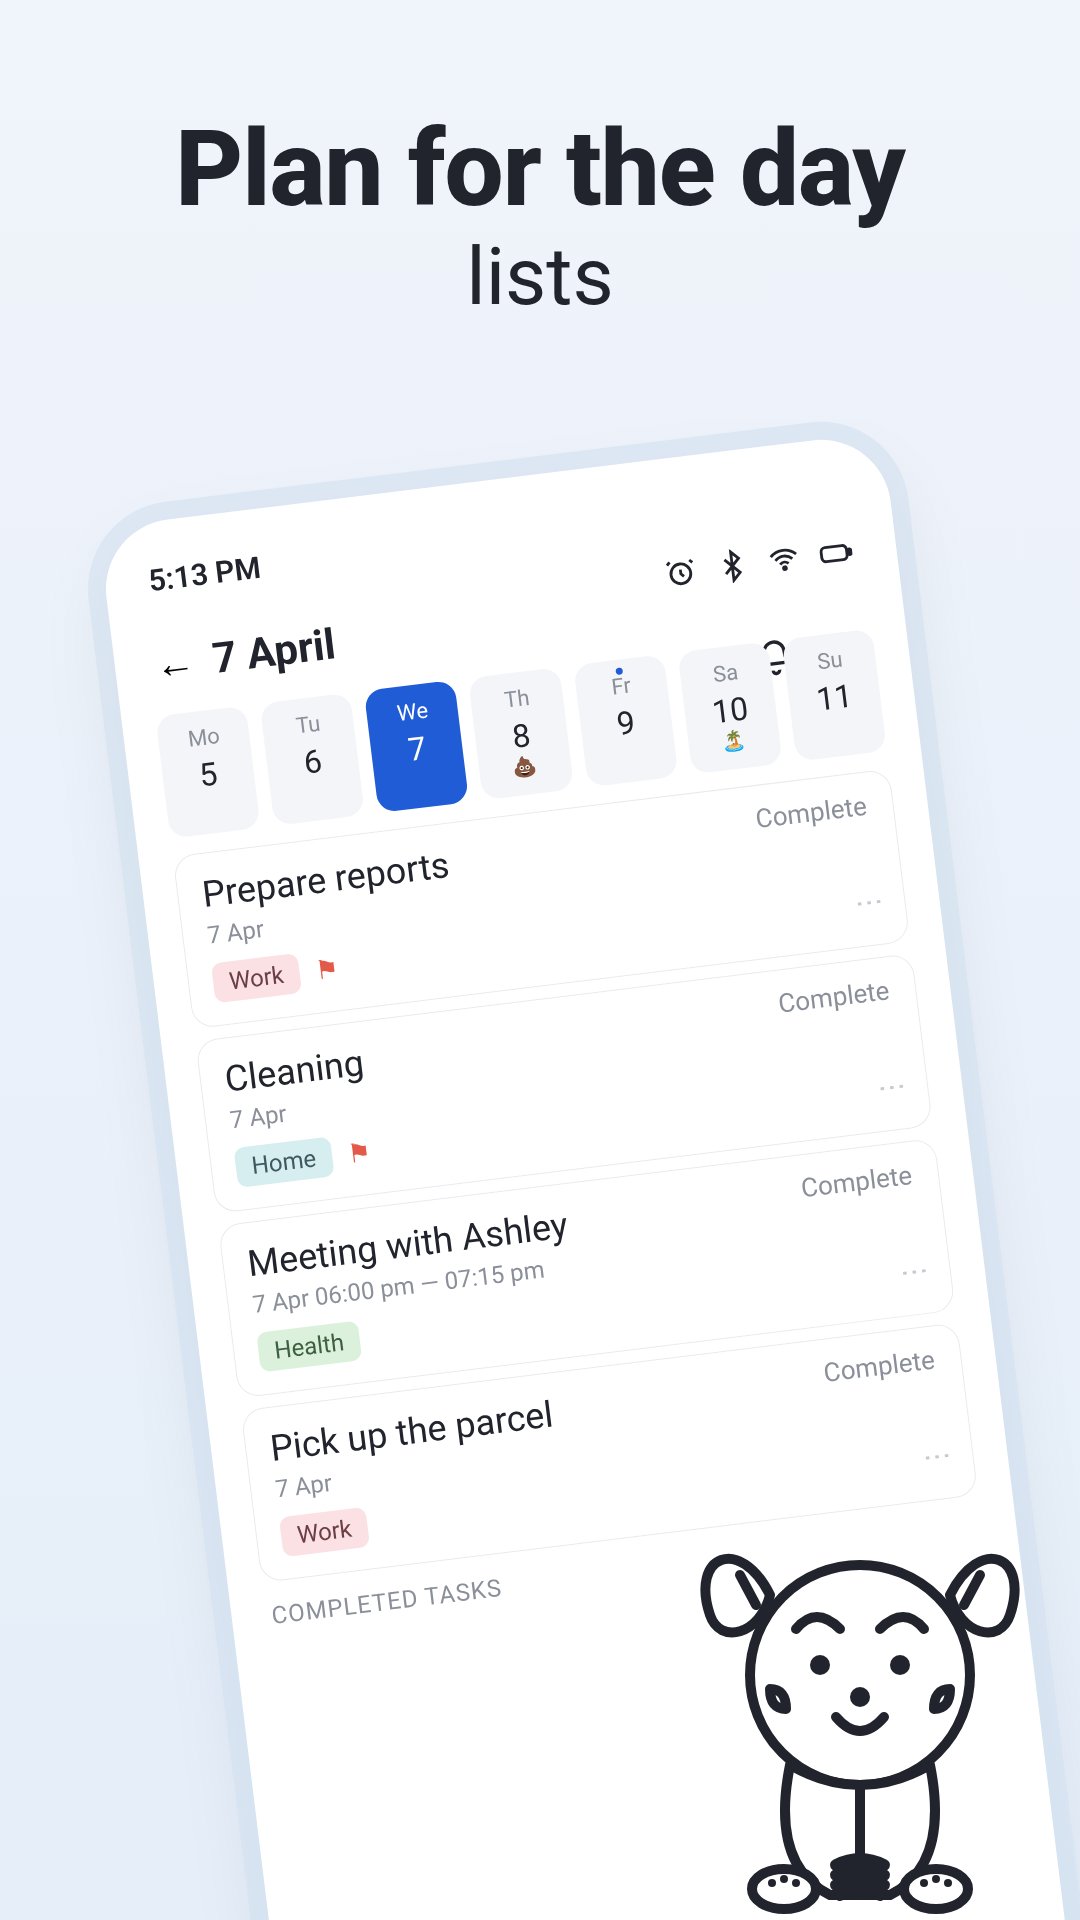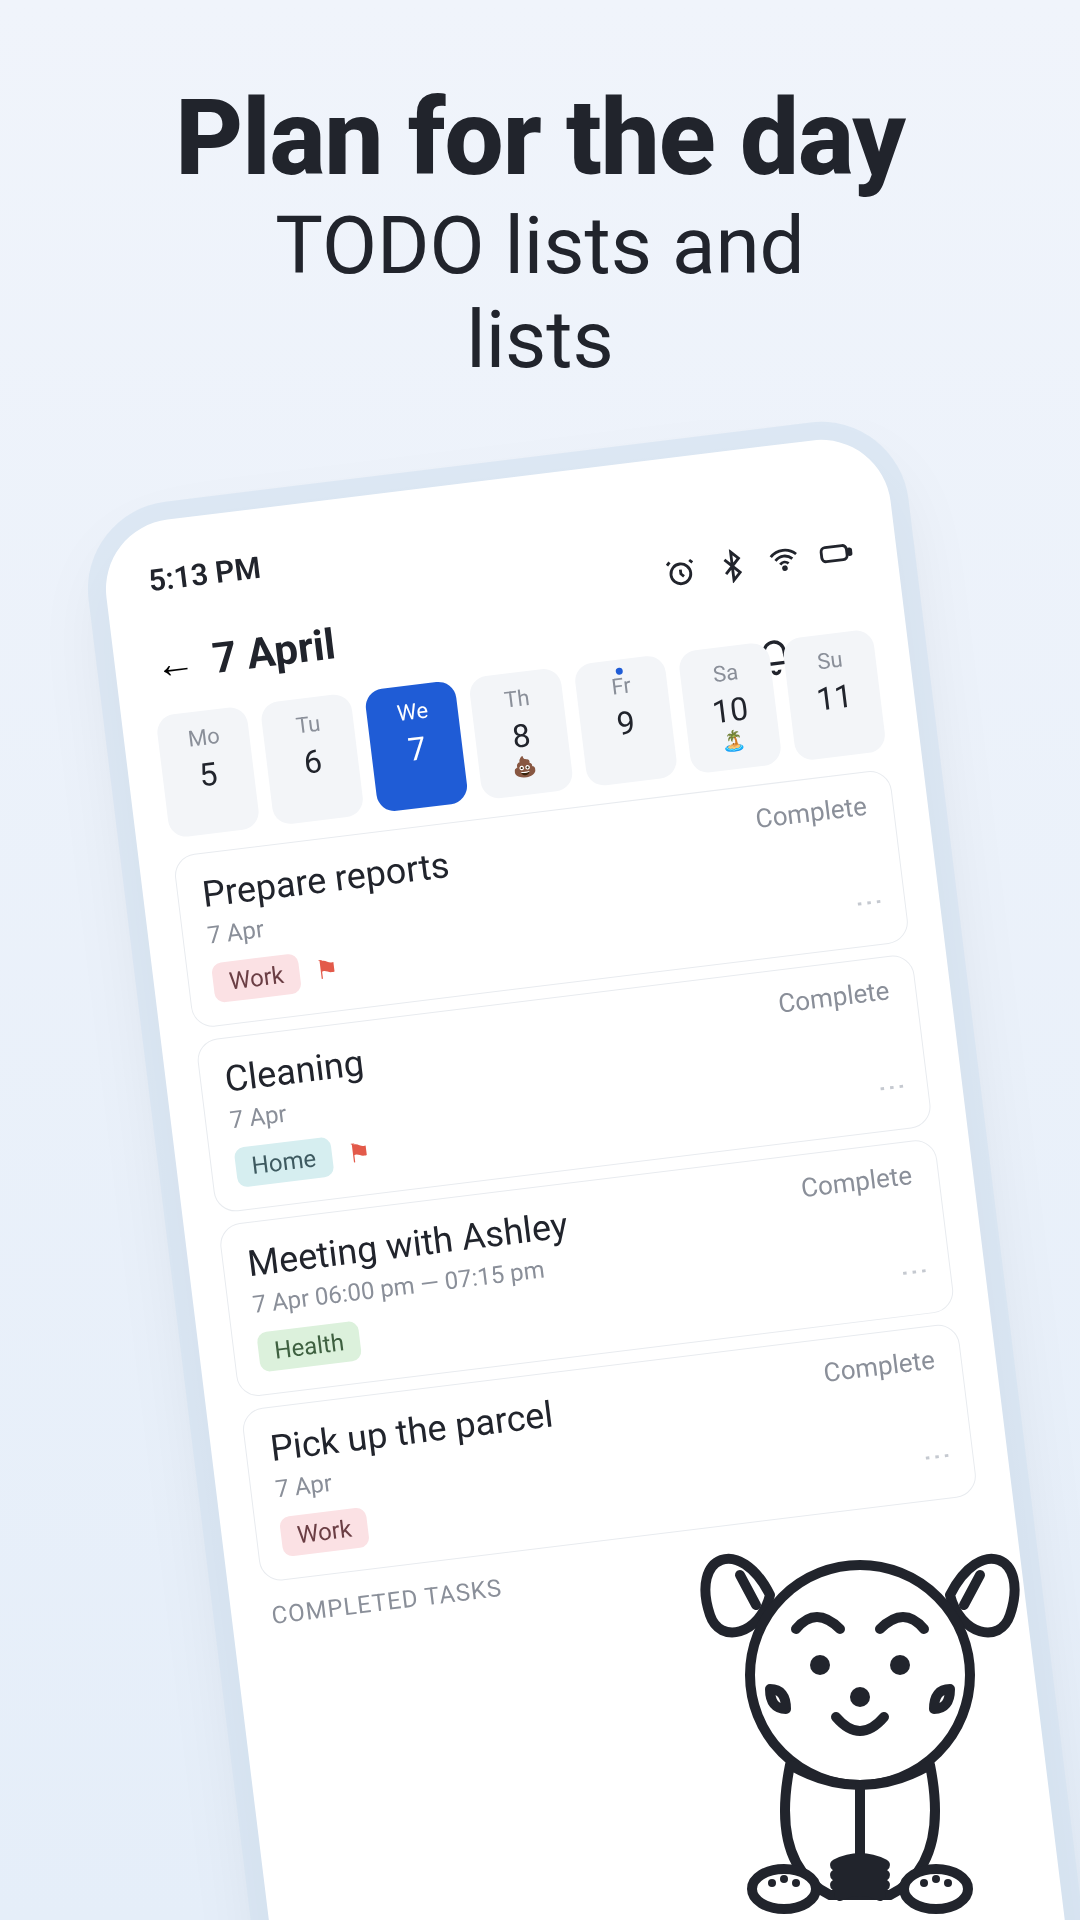--- a/index.html
+++ b/index.html
@@ -7,20 +7,21 @@
   body {
     font-family: -apple-system, BlinkMacSystemFont, "Segoe UI", Roboto, Helvetica, Arial, sans-serif;
     background: linear-gradient(180deg, #f0f4fb 0%, #e5eef9 100%);
     position: relative;
   }
 
   .hero {
     text-align: center;
     padding-top: 84px;
     color: #21242c;
+    margin-top: 31px;
   }
   .hero-title {
     font-size: 105px;
     font-weight: 800;
     letter-spacing: -1px;
     line-height: 1.05;
   }
   .hero-subtitle {
     font-size: 80px;
     font-weight: 400;
@@ -150,21 +151,20 @@
     width: 400px;
     height: 430px;
   }
   .mascot svg { width: 100%; height: 100%; }
 </style>
 </head>
 <body>
 
 <div class="hero">
   <div class="hero-title">Plan for the day</div>
-  <div class="hero-subtitle">TODO lists and</div>
   <div class="hero-subtitle">lists</div>
 </div>
 
 <div class="phone-stage">
   <div class="phone">
 
     <div class="status-bar">
       <span>5:13 PM</span>
       <div class="status-icons">
         <span>

